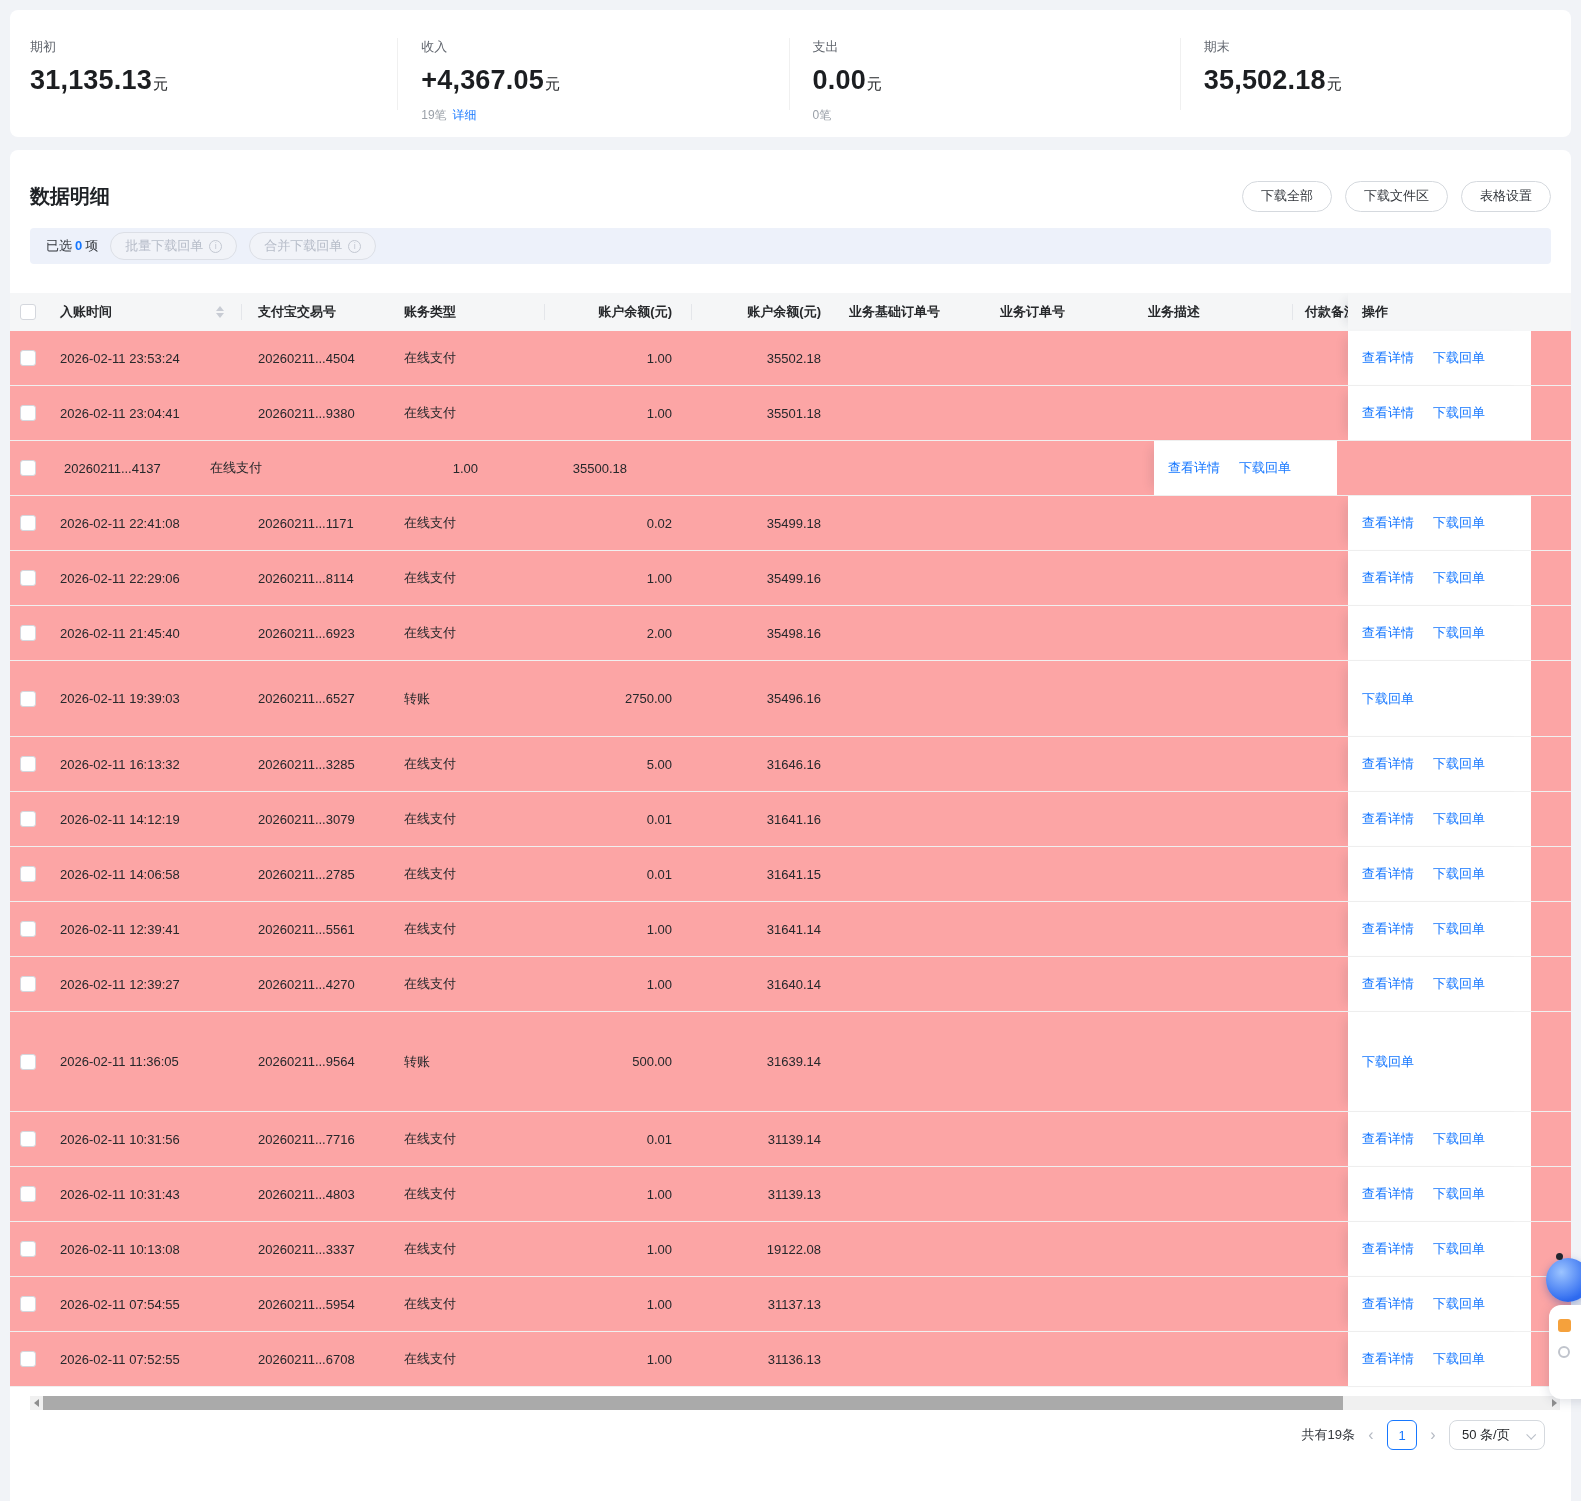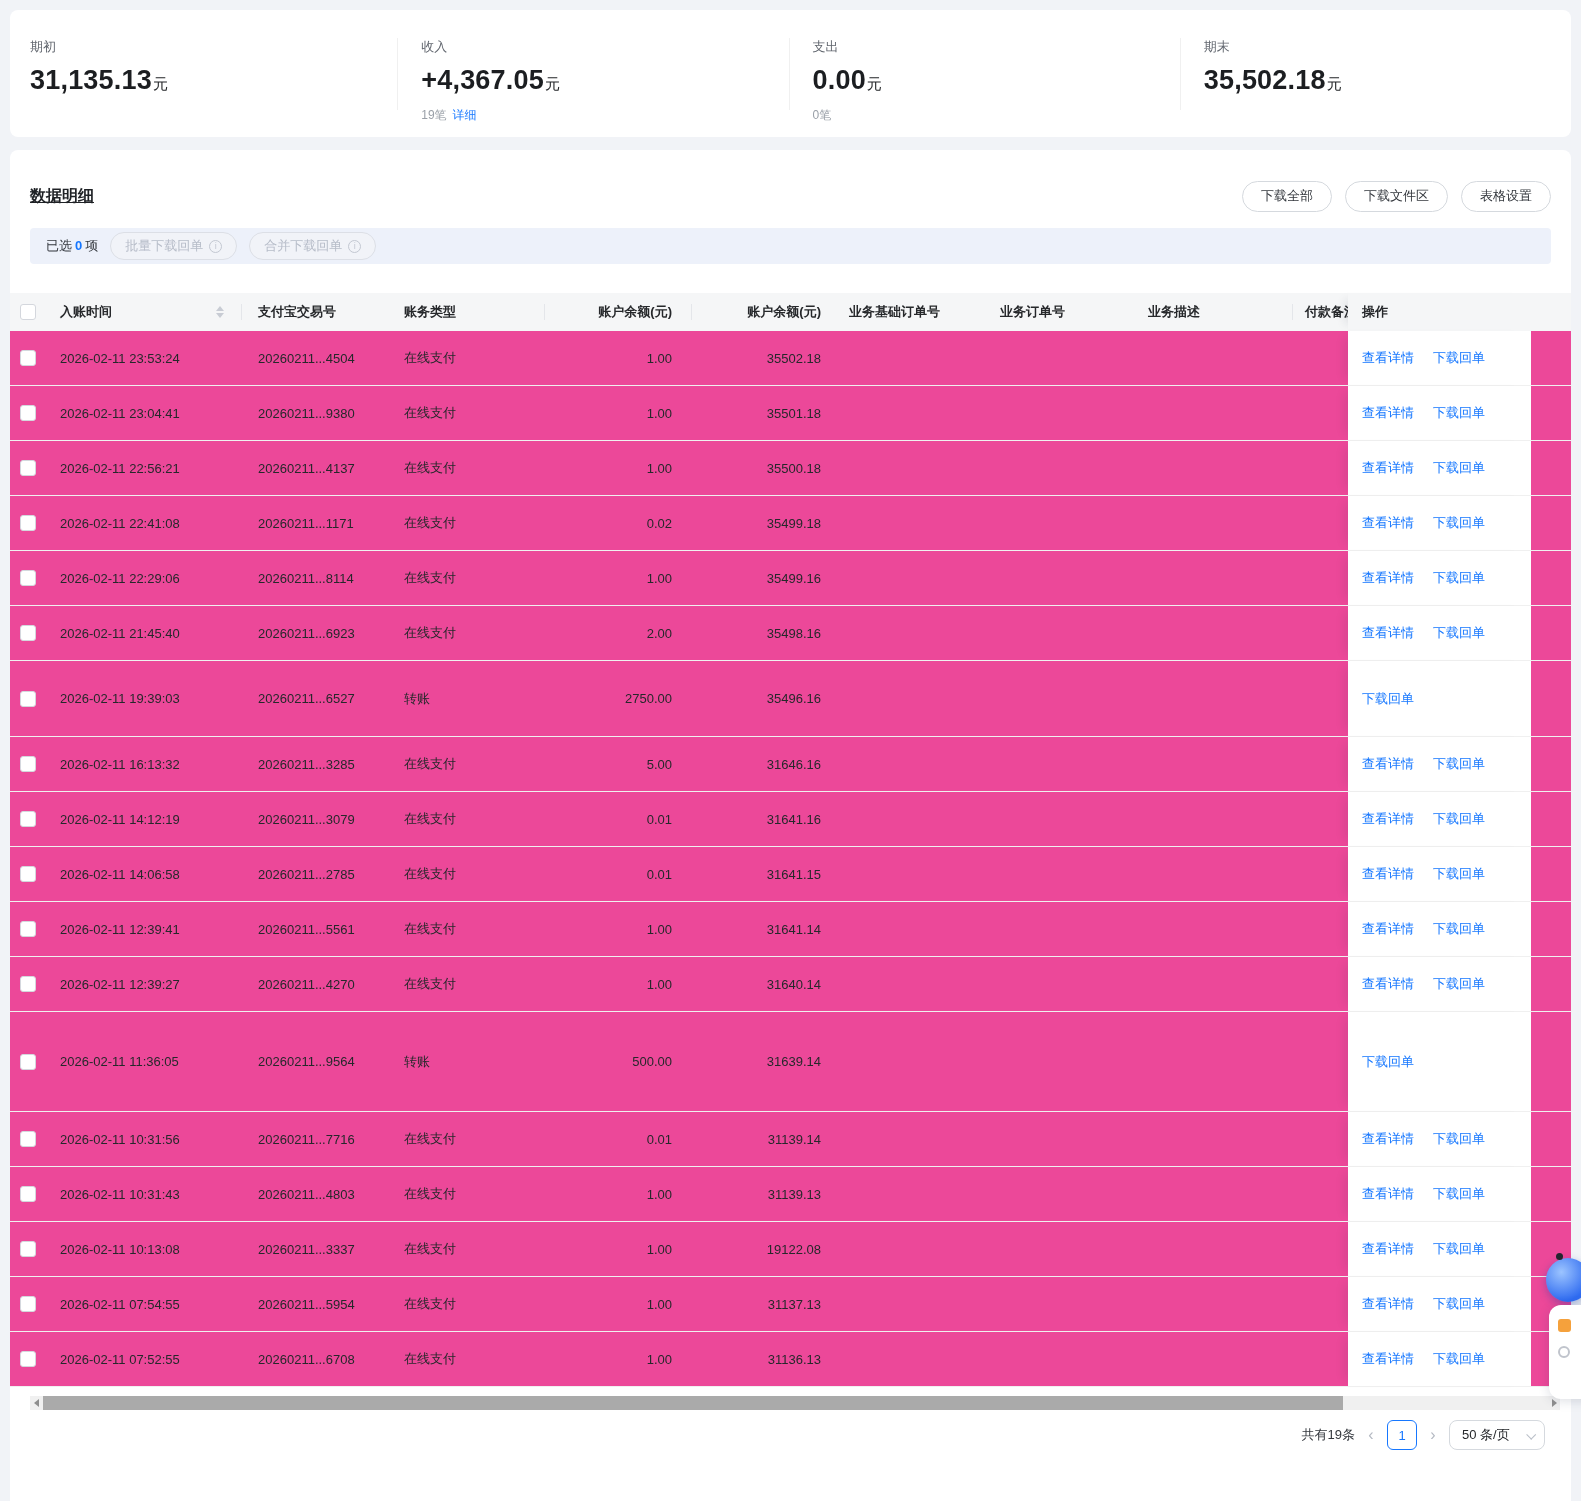--- a/index.html
+++ b/index.html
@@ -19,34 +19,34 @@
   .sum-item + .sum-item::before { content:""; position:absolute; left:0; top:28px; width:1px; height:72px; background:#f0f0f0; }
   .sum-label { font-size:13px; color:#62676f; }
   .sum-valrow { margin-top:9px; }
   .sum-value { font-size:27px; font-weight:600; color:#1c1e21; letter-spacing:.2px; }
   .sum-unit { font-size:15px; font-weight:400; color:#1c1e21; margin-left:1px; }
   .sum-subrow { margin-top:11px; font-size:12px; color:#9aa0a8; }
   .sum-link { color:#1677ff; margin-left:6px; cursor:pointer; }
   
   #main-card { left:10px; top:150px; width:1561px; height:1351px; border-radius:8px 8px 0 0; }
   .title-row { display:flex; align-items:center; justify-content:space-between; padding:30px 20px 0 20px; height:62px; }
-  .panel-title { font-size:16px; font-weight:600; color:#1f2226;text-decoration:underline; }
+  .panel-title { font-size:20px; font-weight:600; color:#1f2226; }
   .pill-btns { display:flex; gap:13px; }
   .pill-btn { height:31px; padding:0 18px; border:1px solid #d5d9de; border-radius:16px; background:#fff; font-size:13px; color:#33373d; display:inline-flex; align-items:center; cursor:pointer; }
   
   .toolbar { margin:16px 20px 0 20px; height:36px; background:#edf1fa; border-radius:4px; display:flex; align-items:center; padding-left:16px; gap:12px; }
   .sel-text { font-size:13px; color:#33373d; }
   .sel-count { color:#1677ff; font-weight:700; padding:0 3px; }
   .dis-pill { height:28px; padding:0 14px; border:1px solid #dcdfe6; border-radius:14px; background:#f1f3f8; color:#b6bcc8; font-size:13px; display:inline-flex; align-items:center; gap:6px; }
   .info-ic { width:13px; height:13px; border:1px solid #c3c8d2; border-radius:50%; font-size:9px; color:#c3c8d2; display:inline-flex; align-items:center; justify-content:center; line-height:1; }
   
   #table { margin-top:29px; position:relative; }
   .trow { display:flex; align-items:center; }
   .thead { height:38px; background:#f5f6f7; font-weight:700; color:#26282b; }
-  .tbody-row { height:55px; border-bottom:1px solid #f0f0f0; background:#ec4899; }
+  .tbody-row { height:55px; border-bottom:1px solid #f0f0f0; background:#fca5a5; }
   .cell { height:100%; display:flex; align-items:center; overflow:hidden; white-space:nowrap; position:relative; flex:none; }
   .cell.right { justify-content:flex-end; }
   .hdivider::after { content:""; position:absolute; right:0; top:50%; transform:translateY(-50%); width:1px; height:16px; background:#e4e6ea; }
   .cb-cell { width:38px; padding-left:10px; }
   .checkbox { width:16px; height:16px; border:1px solid #d4d7dd; border-radius:3px; background:#fff; cursor:pointer; flex:none; }
   .sortcarets { display:inline-flex; flex-direction:column; align-items:center; margin-left:auto; margin-right:18px; gap:2px; }
   .car-up { width:0; height:0; border-left:4px solid transparent; border-right:4px solid transparent; border-bottom:5px solid #c8ccd4; }
   .car-dn { width:0; height:0; border-left:4px solid transparent; border-right:4px solid transparent; border-top:5px solid #c8ccd4; }
   .op-cell { width:183px; padding-left:14px; background:#fff; box-shadow:-10px 0 10px -7px rgba(30,40,60,.10); display:flex; gap:19px; align-items:center; }
   .thead .op-cell { background:#f5f6f7; }
@@ -193,21 +193,20 @@
         <div class="cell" style="width: 55px; padding-left: 12px;"></div>
         <div class="cell op-cell">
           <span class="link">查看详情</span>
           <span class="link">下载回单</span>
         </div>
       </div>
       <div class="trow tbody-row">
         <div class="cell cb-cell">
           <span class="checkbox"></span>
         </div>
-        <div class="cell" style="width: 194px; padding-left: 12px;">2026-02-11 22:56:21</div>
         <div class="cell" style="width: 146px; padding-left: 16px;">20260211...4137</div>
         <div class="cell" style="width: 157px; padding-left: 16px;">在线支付</div>
         <div class="cell right" style="width: 147px; padding-right: 20px;">1.00</div>
         <div class="cell right" style="width: 149px; padding-right: 20px;">35500.18</div>
         <div class="cell" style="width: 151px; padding-left: 8px;"></div>
         <div class="cell" style="width: 143px; padding-left: 8px;"></div>
         <div class="cell" style="width: 158px; padding-left: 13px;"></div>
         <div class="cell" style="width: 55px; padding-left: 12px;"></div>
         <div class="cell op-cell">
           <span class="link">查看详情</span>

